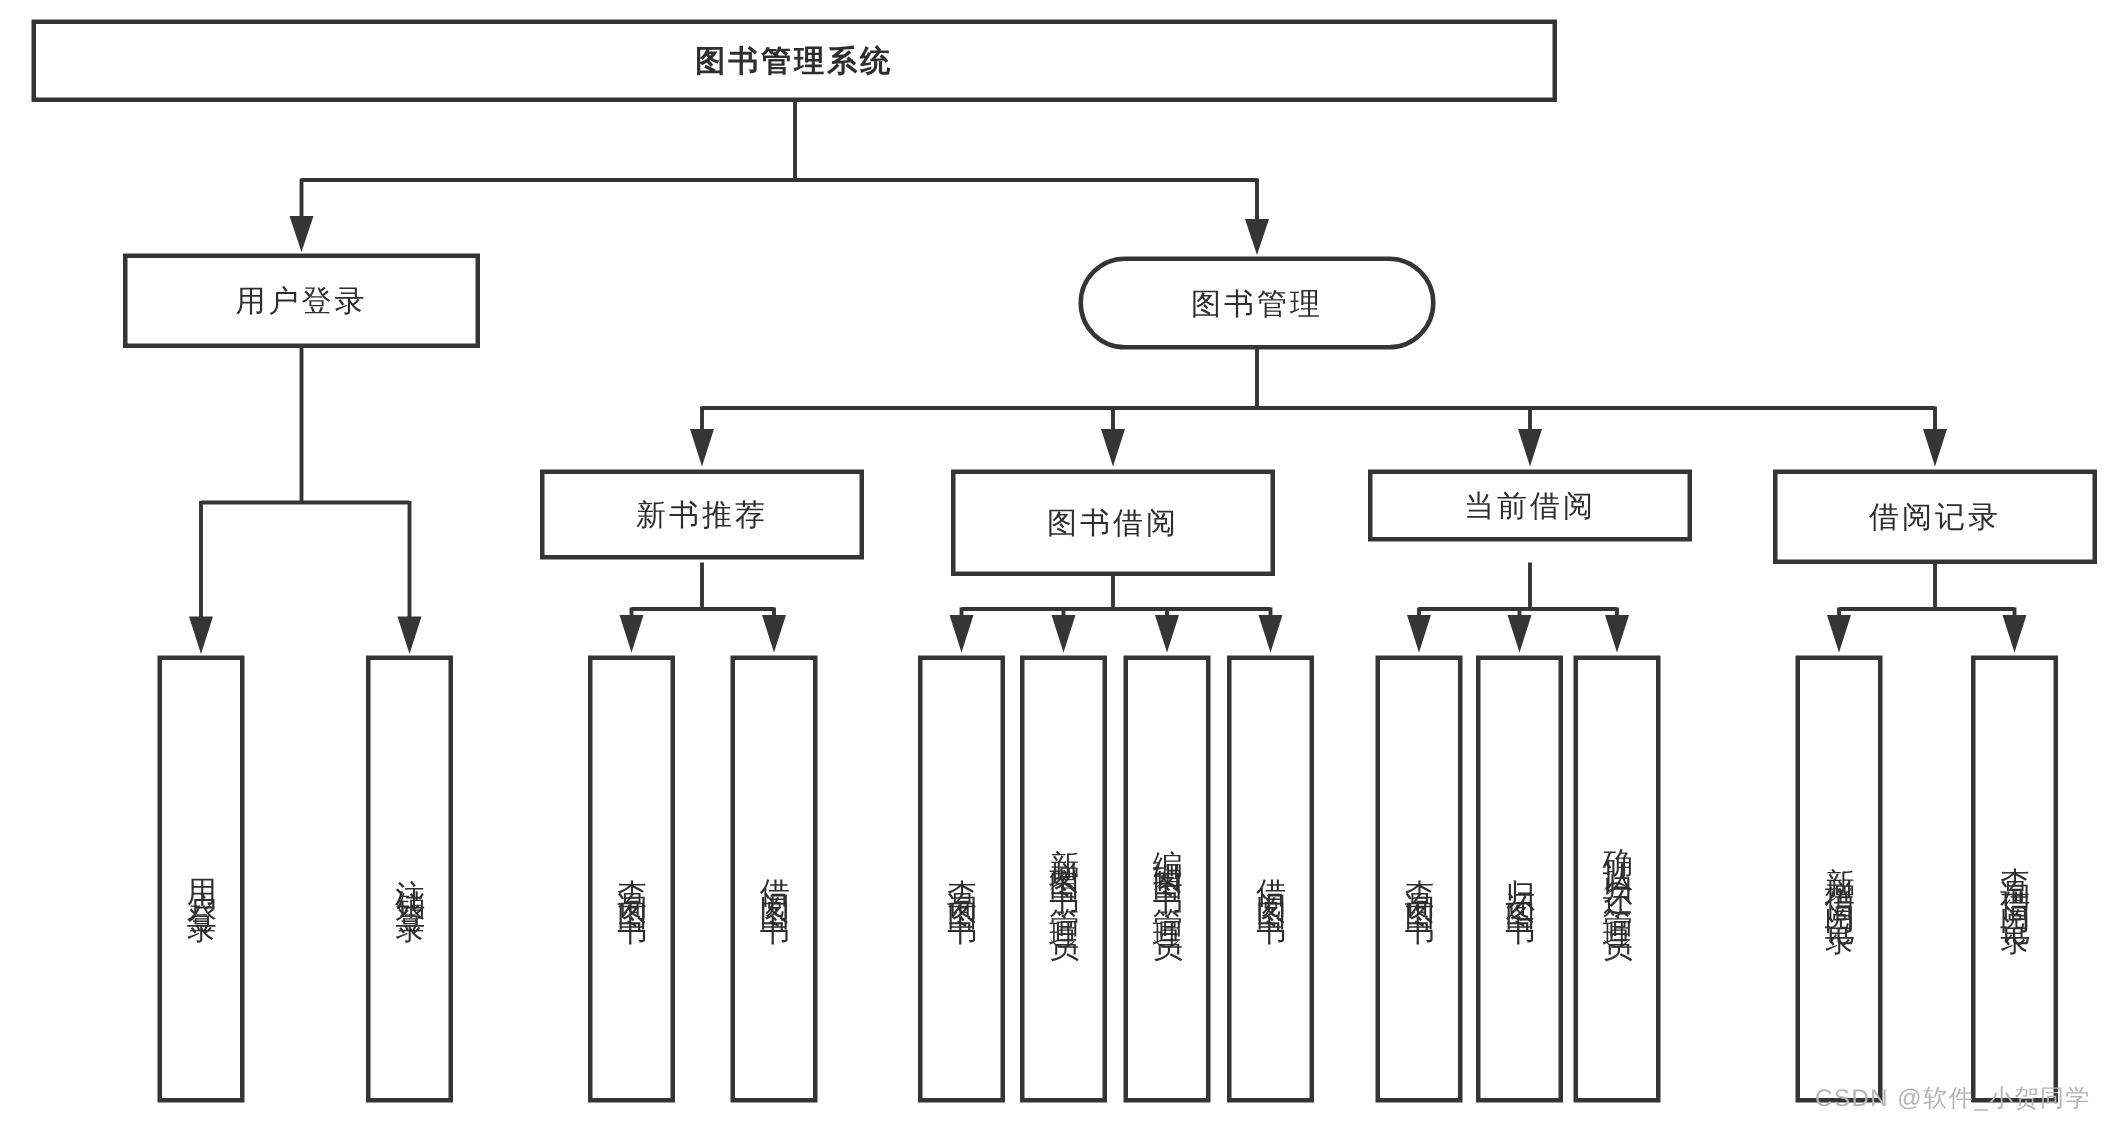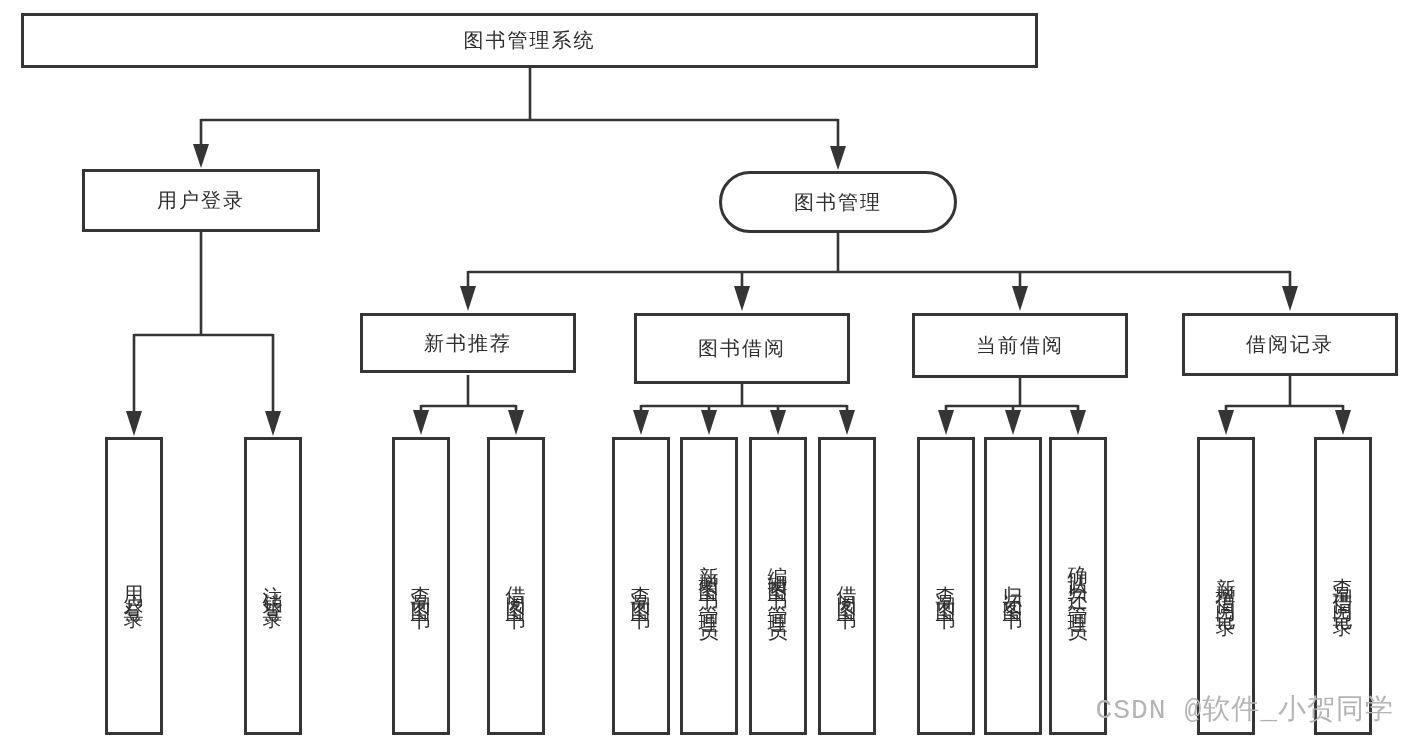--- a/index.html
+++ b/index.html
@@ -35,26 +35,26 @@
   .node.h{letter-spacing:2px;}
   .node.v{
     top:437px;height:298px;width:58px;
     writing-mode:vertical-rl;
     text-orientation:mixed;
     letter-spacing:8px;
     line-height:1;
   }
   .watermark{
     position:absolute;
-    right:11px;bottom:19px;
+    right:11px;bottom:4px;
     z-index:5;
-    font-size:28px;
+    font-size:16px;
     letter-spacing:1px;
     color:var(--watermark);
-    font-family:Liberation Mono, monospace;
+    font-family:Liberation Sans, sans-serif;
   }
 </style>
 </head>
 <body>
 
 <div class="stage">
 
   <svg class="wires" width="1405" height="747" viewBox="0 0 1405 747">
 
     <g>
@@ -124,28 +124,28 @@
     <g>
       <line x1="1290" y1="375" x2="1290" y2="407"></line>
       <line x1="1226" y1="406" x2="1343" y2="406"></line>
       <line x1="1226" y1="405" x2="1226" y2="412"></line>
         <polygon points="1218,410 1234,410 1226,435"></polygon>
       <line x1="1343" y1="405" x2="1343" y2="412"></line>
         <polygon points="1335,410 1351,410 1343,435"></polygon>
     </g>
   </svg>
 
-  <div class="node h" style="left:21px;top:13px;width:1017px;height:55px;">图书管理系统</div>
+  <div class="node h" style="left:21px;top:13px;width:1017px;height:55px;font-weight:bold;">图书管理系统</div>
 
   <div class="node h" style="left:82px;top:169px;width:238px;height:63px;">用户登录</div>
   <div class="node h" style="left:719px;top:171px;width:238px;height:62px;border-radius:31px;">图书管理</div>
 
   <div class="node h" style="left:360px;top:313px;width:216px;height:60px;">新书推荐</div>
   <div class="node h" style="left:634px;top:313px;width:216px;height:71px;">图书借阅</div>
-  <div class="node h" style="left:912px;top:313px;width:216px;height:65px;">当前借阅</div>
+  <div class="node h" style="left:912px;top:313px;width:216px;height:48px;">当前借阅</div>
   <div class="node h" style="left:1182px;top:313px;width:216px;height:63px;">借阅记录</div>
 
   <div class="node v" style="left:105px;">用户登录</div>
   <div class="node v" style="left:244px;">注销登录</div>
 
   <div class="node v" style="left:392px;">查询图书</div>
   <div class="node v" style="left:487px;">借阅图书</div>
 
   <div class="node v" style="left:612px;">查询图书</div>
   <div class="node v" style="left:680px;">新增图书（管理员）</div>

